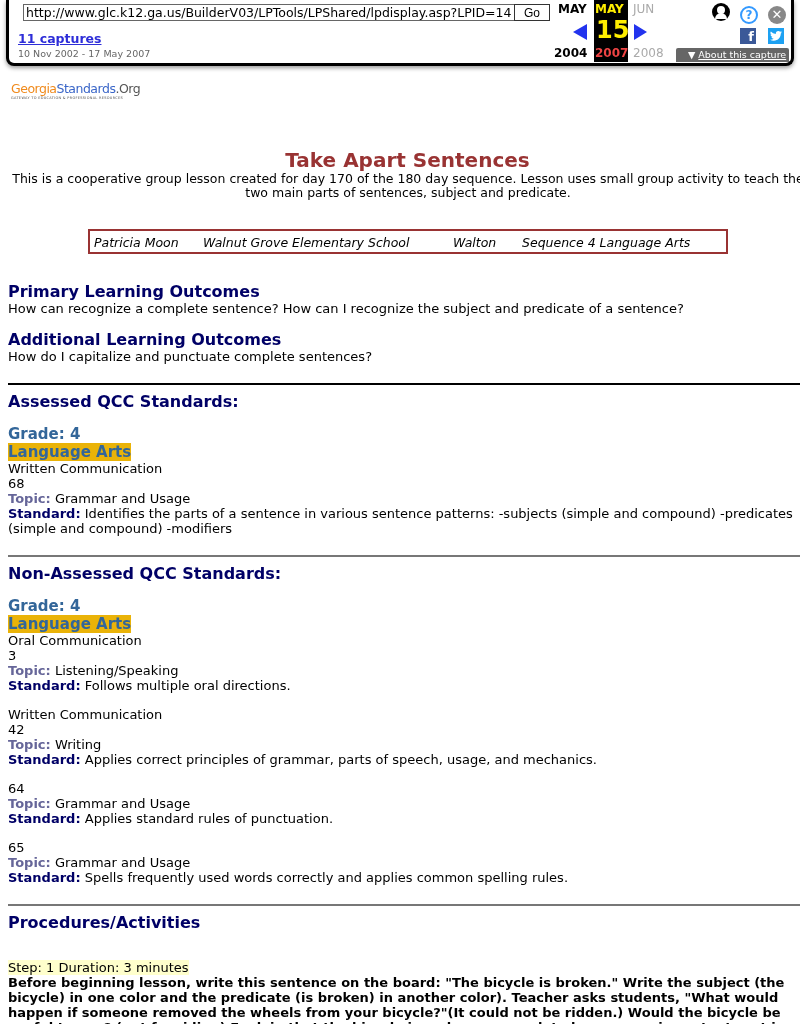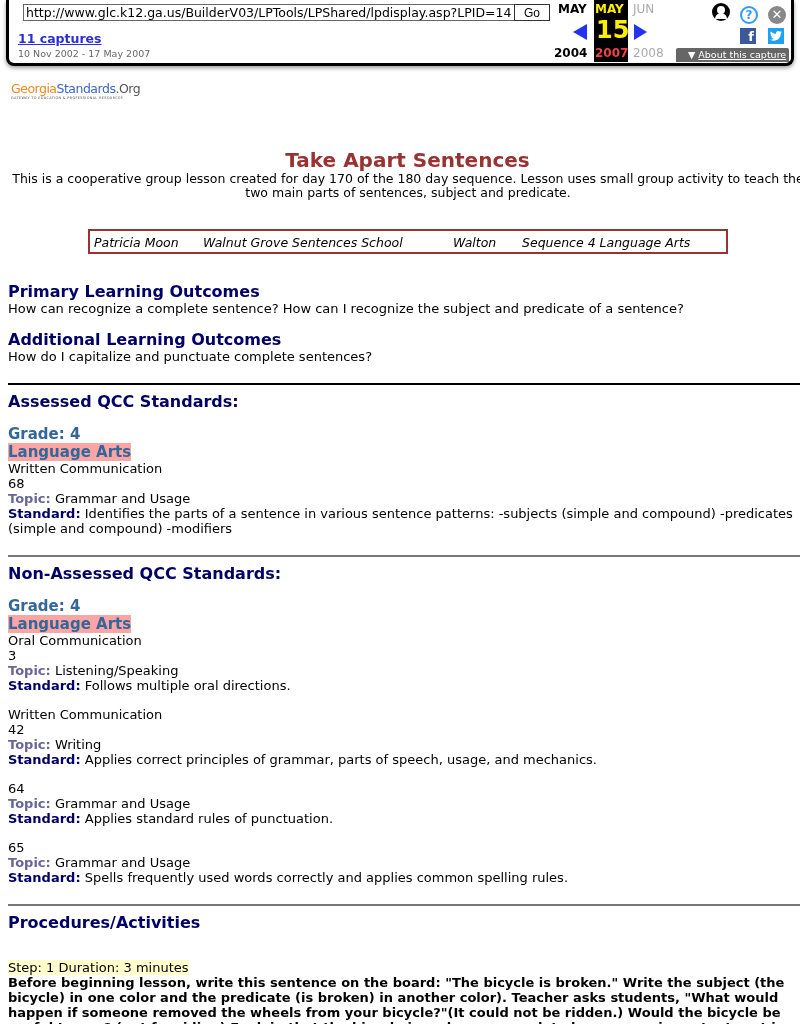--- a/index.html
+++ b/index.html
@@ -66,21 +66,21 @@
           font-size: 12.5px; line-height: 14px; }
   .info-box { position: absolute; left: 88px; top: 229px; width: 640px; height: 25px;
               border: 2px solid #993333; font-style: italic; font-size: 12.5px; }
   .info-box span { position: absolute; top: 4px; white-space: nowrap; }
 
   h2.sec { position: absolute; left: 8px; margin: 0; font-size: 16px; font-weight: bold; color: #000066; }
   .p { position: absolute; left: 8px; font-size: 13px; line-height: 15px; white-space: nowrap; }
   .wrap { white-space: normal; width: 790px; }
   .hr { position: absolute; left: 8px; width: 792px; }
   .grade { position: absolute; left: 8px; font-size: 15px; font-weight: bold; color: #336699; line-height: 18px; }
-  .subj { position: absolute; left: 8px; font-size: 15px; font-weight: bold; color: #336699; background: #fca5a5; line-height: 18px; }
+  .subj { position: absolute; left: 8px; font-size: 15px; font-weight: bold; color: #336699; background: #eab308; line-height: 18px; }
   .topic-lbl { color: #666699; font-weight: bold; margin-top: 33px; }
   .std-lbl { color: #000066; font-weight: bold; }
   .step { position: absolute; left: 8px; top: 960px; font-size: 13px; background: #ffffcc; line-height: 15px; }
   .proc { position: absolute; left: 8px; top: 975px; width: 790px; font-size: 13px; font-weight: bold; line-height: 15px; }
 </style>
 </head>
 <body>
 
 <div class="wb-bar">
   <input class="wb-url" type="text" value="http://www.glc.k12.ga.us/BuilderV03/LPTools/LPShared/lpdisplay.asp?LPID=14408" style="">
@@ -117,21 +117,21 @@
 <div class="logo">
   <div class="main"><span class="g">Georgia</span><span class="s">Standards</span><span class="o">.Org</span></div>
   <div class="tag">GATEWAY TO EDUCATION &amp; PROFESSIONAL RESOURCES</div>
 </div>
 
 <div class="title">Take Apart Sentences</div>
 <div class="desc">This is a cooperative group lesson created for day 170 of the 180 day sequence. Lesson uses small group activity to teach the two main parts of sentences, subject and predicate.</div>
 
 <div class="info-box">
   <span style="left:4px">Patricia Moon</span>
-  <span style="left:113px">Walnut Grove Sentences School</span>
+  <span style="left:113px">Walnut Grove Elementary School</span>
   <span style="left:363px">Walton</span>
   <span style="left:432px">Sequence 4 Language Arts</span>
 </div>
 
 <h2 class="sec" style="top:282px">Primary Learning Outcomes</h2>
 <div class="p" style="top:301px">How can recognize a complete sentence? How can I recognize the subject and predicate of a sentence?</div>
 
 <h2 class="sec" style="top:330px">Additional Learning Outcomes</h2>
 <div class="p" style="top:349px">How do I capitalize and punctuate complete sentences?</div>
 

